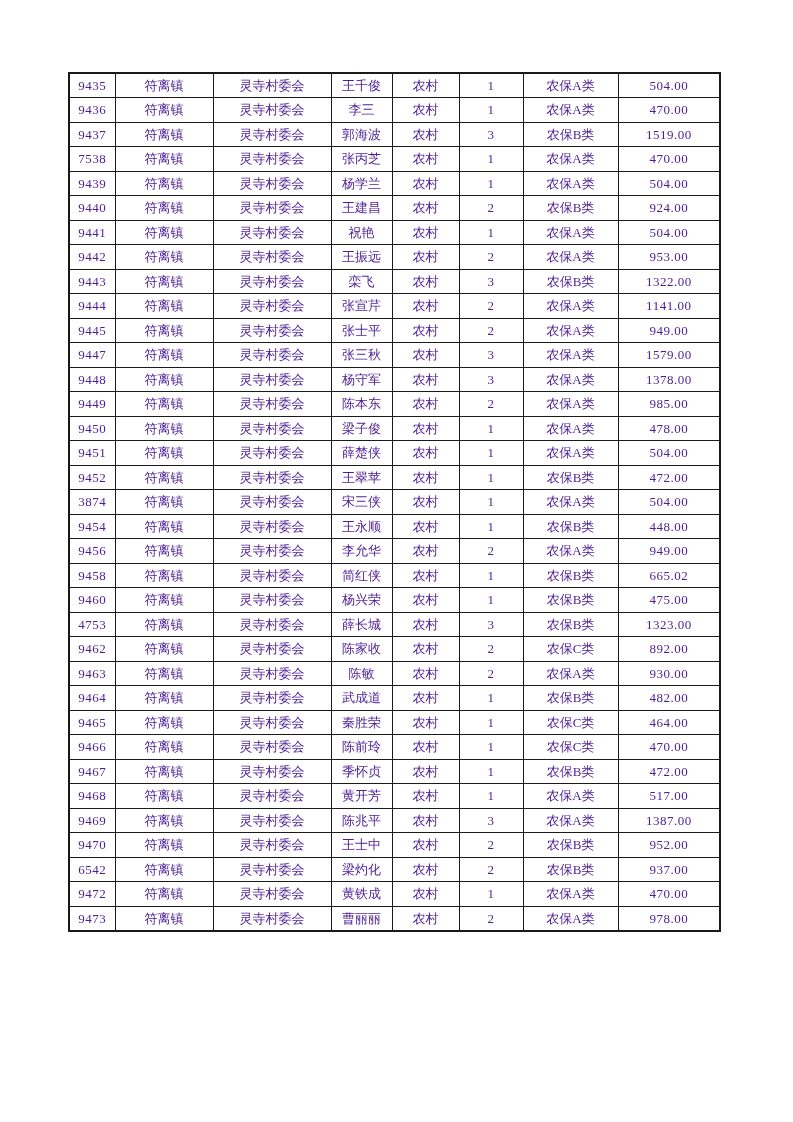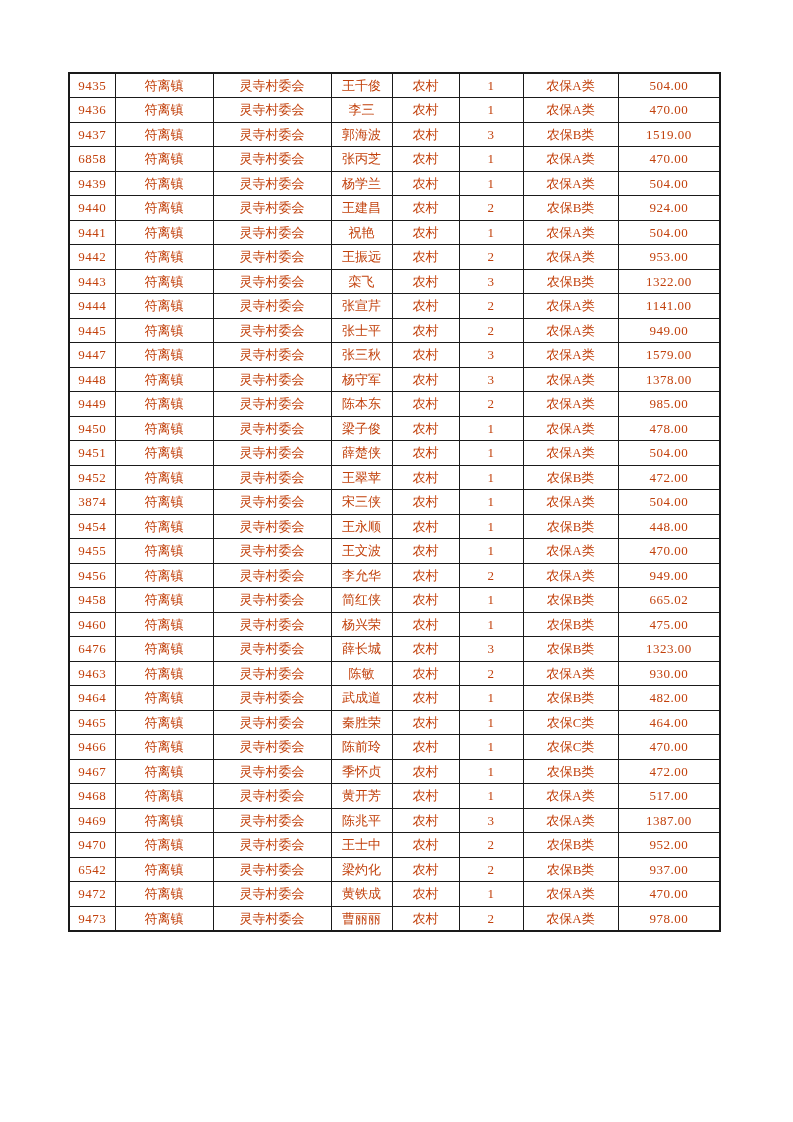--- a/index.html
+++ b/index.html
@@ -3,21 +3,21 @@
 <meta charset="utf-8">
 <style>
   * { margin: 0; padding: 0; box-sizing: border-box; }
   html, body { background: #ffffff; }
   .page {
     position: relative;
     width: 793px;
     height: 1122px;
     background: #ffffff;
     font-family: "Liberation Serif", "DejaVu Serif", serif;
-    color: #c2410c;
+    color: #4c1d95;
     overflow: hidden;
   }
   table.roster {
     position: absolute;
     left: 68px;
     top: 72px;
     width: 651px;
     border-collapse: collapse;
     table-layout: fixed;
     border: 2px solid #1a1a1a;
@@ -75,21 +75,21 @@
           <td class="num">9437</td>
           <td>符离镇</td>
           <td>灵寺村委会</td>
           <td>郭海波</td>
           <td>农村</td>
           <td class="num">3</td>
           <td>农保B类</td>
           <td class="num">1519.00</td>
         </tr>
         <tr>
-          <td class="num">6858</td>
+          <td class="num">7538</td>
           <td>符离镇</td>
           <td>灵寺村委会</td>
           <td>张丙芝</td>
           <td>农村</td>
           <td class="num">1</td>
           <td>农保A类</td>
           <td class="num">470.00</td>
         </tr>
         <tr>
           <td class="num">9439</td>
@@ -235,30 +235,20 @@
           <td class="num">9454</td>
           <td>符离镇</td>
           <td>灵寺村委会</td>
           <td>王永顺</td>
           <td>农村</td>
           <td class="num">1</td>
           <td>农保B类</td>
           <td class="num">448.00</td>
         </tr>
         <tr>
-          <td class="num">9455</td>
-          <td>符离镇</td>
-          <td>灵寺村委会</td>
-          <td>王文波</td>
-          <td>农村</td>
-          <td class="num">1</td>
-          <td>农保A类</td>
-          <td class="num">470.00</td>
-        </tr>
-        <tr>
           <td class="num">9456</td>
           <td>符离镇</td>
           <td>灵寺村委会</td>
           <td>李允华</td>
           <td>农村</td>
           <td class="num">2</td>
           <td>农保A类</td>
           <td class="num">949.00</td>
         </tr>
         <tr>
@@ -275,28 +265,38 @@
           <td class="num">9460</td>
           <td>符离镇</td>
           <td>灵寺村委会</td>
           <td>杨兴荣</td>
           <td>农村</td>
           <td class="num">1</td>
           <td>农保B类</td>
           <td class="num">475.00</td>
         </tr>
         <tr>
-          <td class="num">6476</td>
+          <td class="num">4753</td>
           <td>符离镇</td>
           <td>灵寺村委会</td>
           <td>薛长城</td>
           <td>农村</td>
           <td class="num">3</td>
           <td>农保B类</td>
           <td class="num">1323.00</td>
+        </tr>
+        <tr>
+          <td class="num">9462</td>
+          <td>符离镇</td>
+          <td>灵寺村委会</td>
+          <td>陈家收</td>
+          <td>农村</td>
+          <td class="num">2</td>
+          <td>农保C类</td>
+          <td class="num">892.00</td>
         </tr>
         <tr>
           <td class="num">9463</td>
           <td>符离镇</td>
           <td>灵寺村委会</td>
           <td>陈敏</td>
           <td>农村</td>
           <td class="num">2</td>
           <td>农保A类</td>
           <td class="num">930.00</td>

